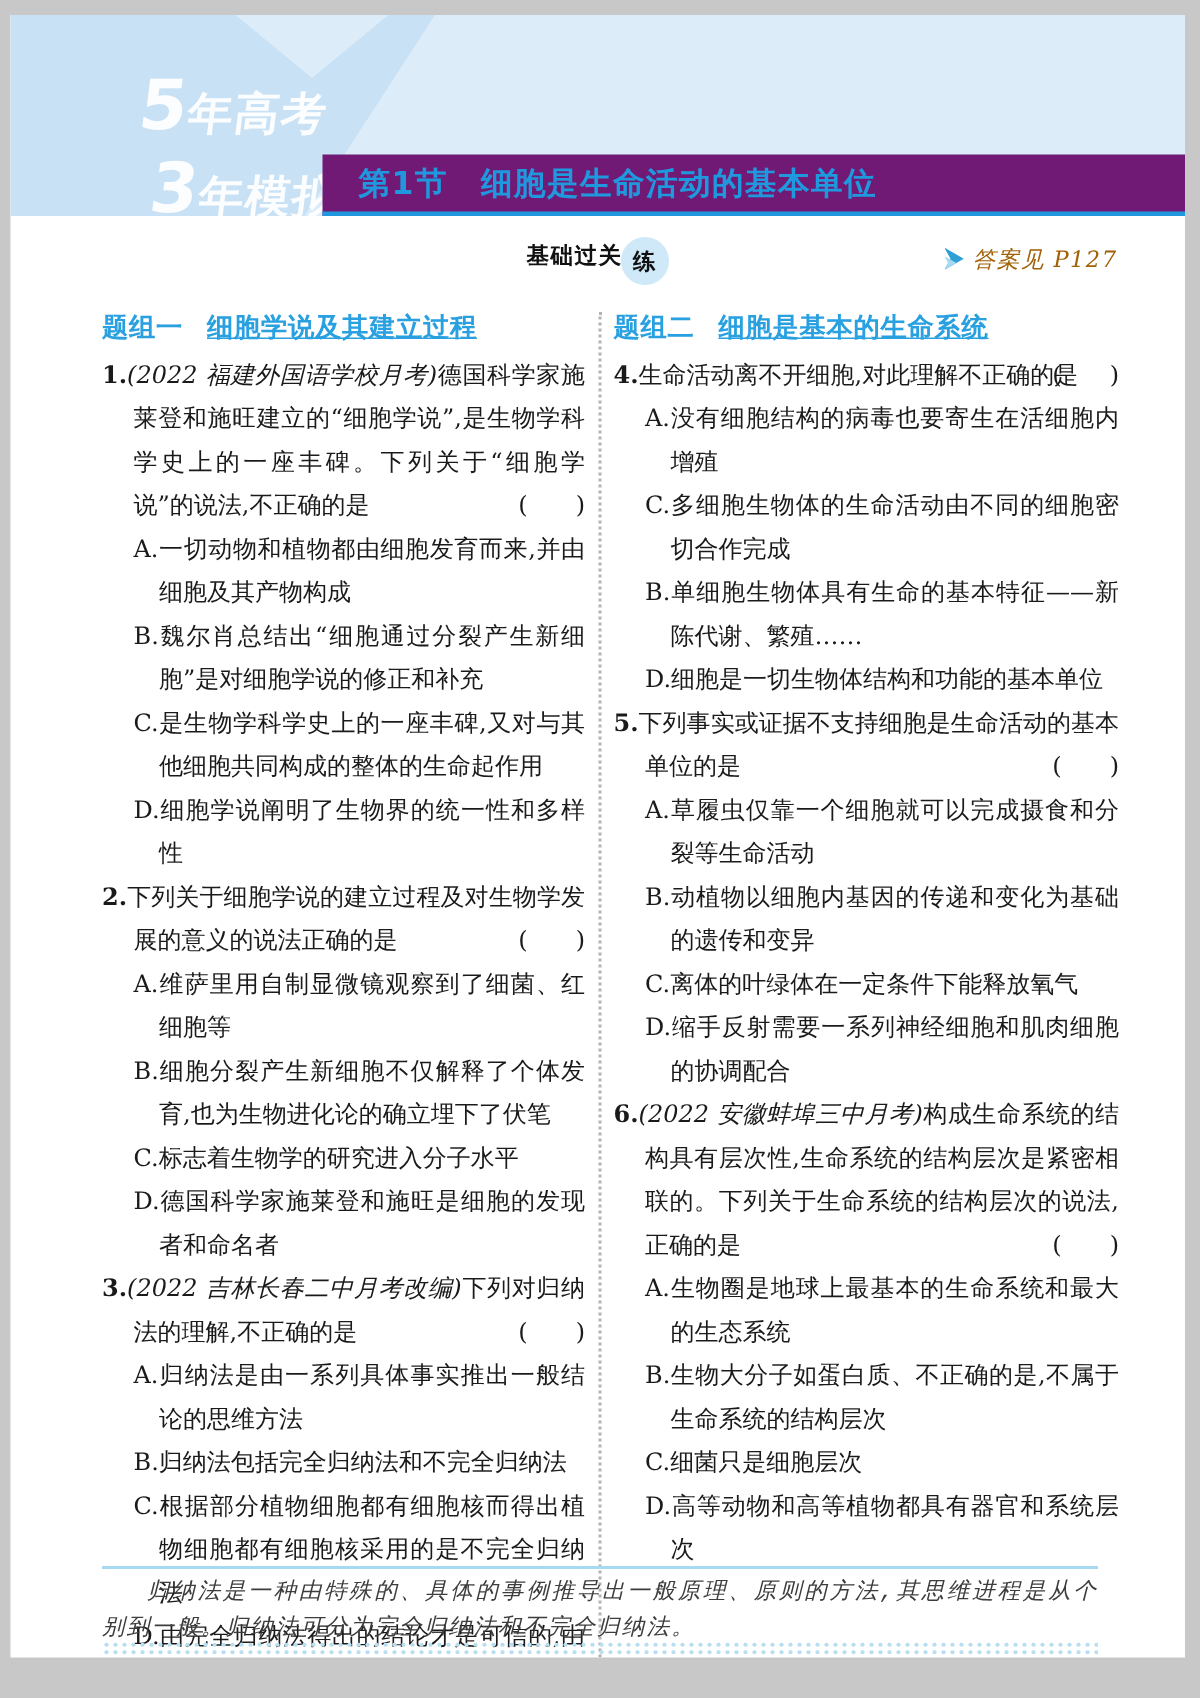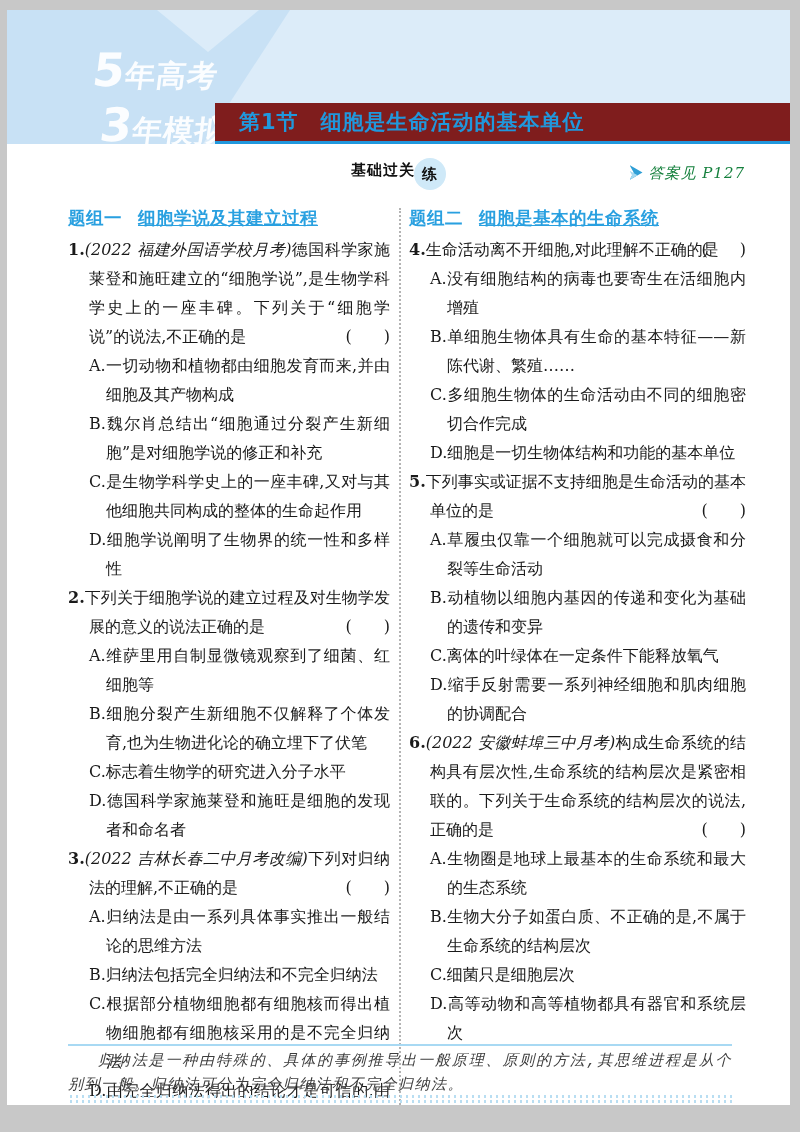--- a/index.html
+++ b/index.html
@@ -44,21 +44,21 @@
   .brand .big{font-size:46px;}
   .brand .rest{font-size:30px;}
   .brand .l2{margin-left:14px;}
   .chapter-title{
     position:absolute;left:296px;top:50px;
     font-family:"DejaVu Sans","Liberation Sans",sans-serif;
     font-weight:bold;font-size:27px;color:#111;letter-spacing:2px;margin-top:44px;
   }
   .section-band{
     position:absolute;left:208px;right:0;bottom:0;height:41px;
-    background:#7f1d1d;border-bottom:3px solid var(--accent-blue);
+    background:#701a75;border-bottom:3px solid var(--accent-blue);
     display:flex;align-items:center;
   }
   .section-title{
     font-family:"DejaVu Sans","Liberation Sans",sans-serif;
     font-weight:bold;font-size:21px;color:var(--accent-blue);
     padding-left:24px;letter-spacing:1px;
   }
 
   
   .practice-row{position:relative;height:46px;margin-top:8px;}
@@ -67,21 +67,21 @@
     font-family:"DejaVu Sans","Liberation Sans",sans-serif;
     font-weight:bold;font-size:15px;color:#111;letter-spacing:1px;
   }
   .badge-circle{
     display:inline-block;width:32px;height:32px;line-height:32px;
     border-radius:50%;background:#cfe9f8;text-align:center;
     margin-left:-1px;vertical-align:-4px;
   }
   .answer-ref{
     position:absolute;right:45px;top:12px;
-    font-size:15px;color:#15803d;font-style:italic;letter-spacing:1px;
+    font-size:15px;color:#a16207;font-style:italic;letter-spacing:1px;
   }
   .chevron-icon{position:relative;display:inline-block;width:13px;height:15px;margin-right:6px;vertical-align:-2px;}
   .chev-dark{position:absolute;inset:0;background:#2f9fd6;clip-path:polygon(0 0,100% 50%,0 100%,32% 50%);}
   .chev-light{position:absolute;left:0;bottom:0;width:62%;height:62%;background:#a6d9f0;clip-path:polygon(0 0,100% 50%,0 100%,32% 50%);}
 
   
   .columns{display:flex;padding:8px 44px 0 61px;}
   .col-left{width:322px;flex:none;}
   .col-divider{flex:none;width:0;border-left:2px dotted #b3b3b3;margin:2px 8px 6px 9px;}
   .col-right{flex:1;min-width:0;}
@@ -177,22 +177,22 @@
     <div class="col-divider"></div>
 
     <div class="col-right">
       <div class="group-head">
         <span>题组二</span><span class="group-title">细胞是基本的生命系统</span>
       </div>
 
       <article class="q">
         <p class="stem"><span class="qnum">4.</span><span class="qsrc"></span><span>生命活动离不开细胞,对此理解不正确的是</span><span class="bracket">(　　)</span></p>
         <p class="opt">A.没有细胞结构的病毒也要寄生在活细胞内增殖</p>
+        <p class="opt">C.多细胞生物体的生命活动由不同的细胞密切合作完成</p>
         <p class="opt">B.单细胞生物体具有生命的基本特征——新陈代谢、繁殖……</p>
-        <p class="opt">C.多细胞生物体的生命活动由不同的细胞密切合作完成</p>
         <p class="opt">D.细胞是一切生物体结构和功能的基本单位</p>
       </article>
 
       <article class="q">
         <p class="stem"><span class="qnum">5.</span><span class="qsrc"></span><span>下列事实或证据不支持细胞是生命活动的基本单位的是</span><span class="bracket">(　　)</span></p>
         <p class="opt">A.草履虫仅靠一个细胞就可以完成摄食和分裂等生命活动</p>
         <p class="opt">B.动植物以细胞内基因的传递和变化为基础的遗传和变异</p>
         <p class="opt">C.离体的叶绿体在一定条件下能释放氧气</p>
         <p class="opt">D.缩手反射需要一系列神经细胞和肌肉细胞的协调配合</p>
       </article>

